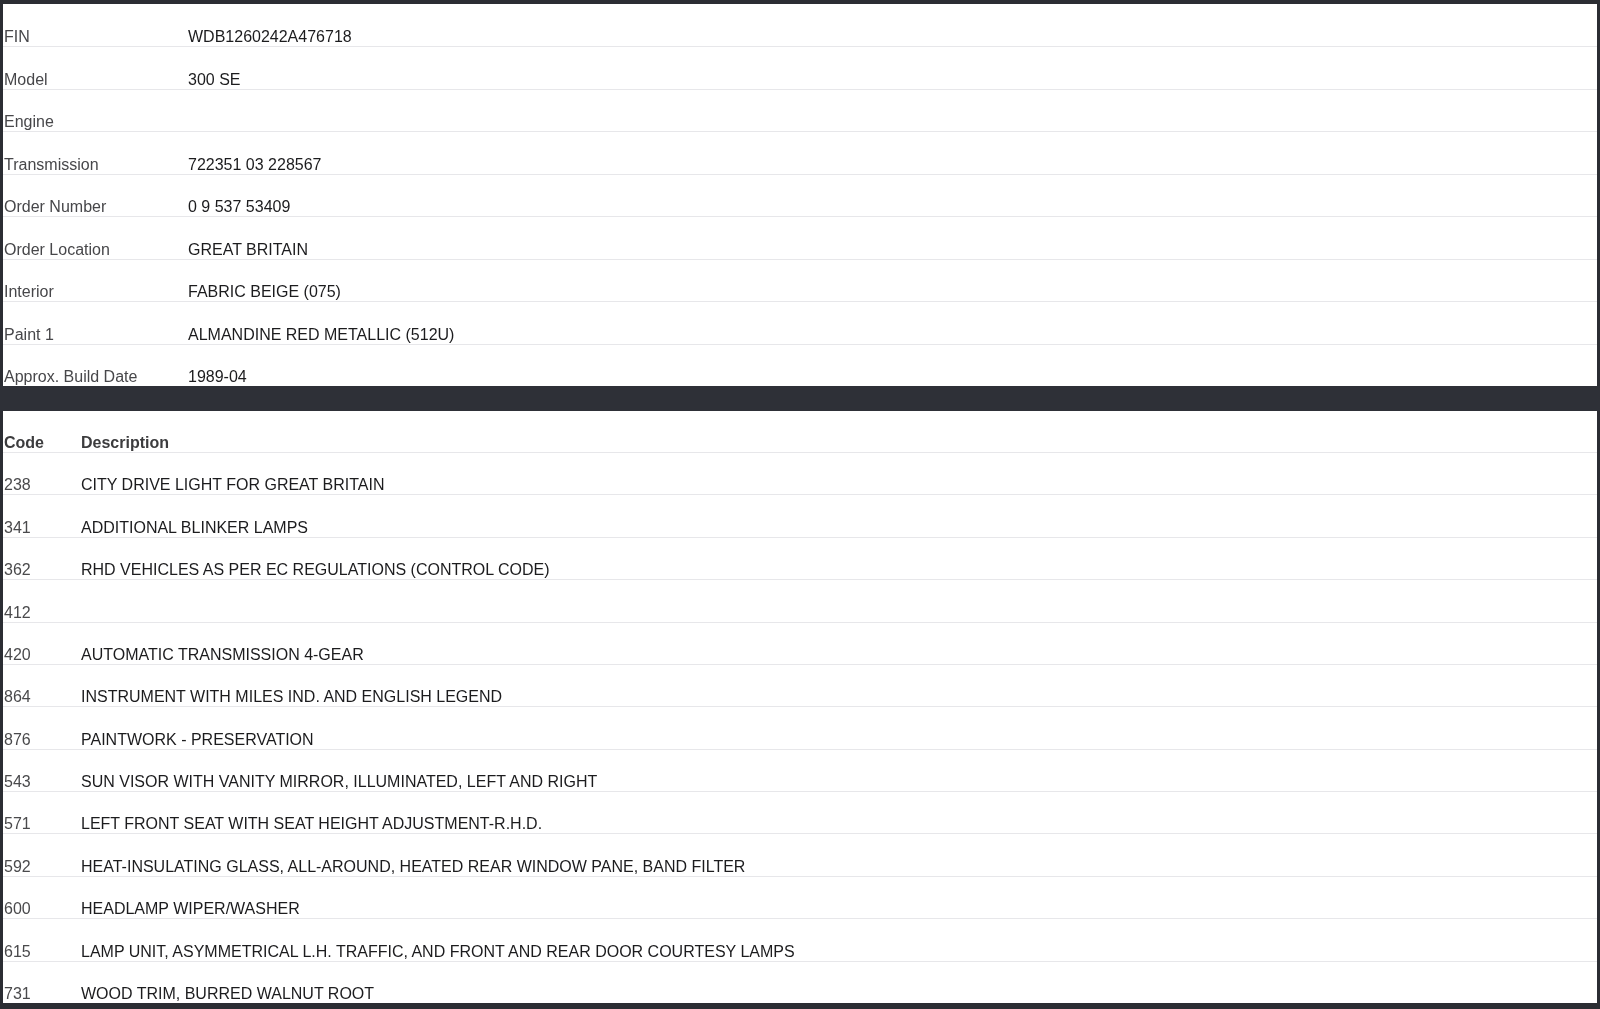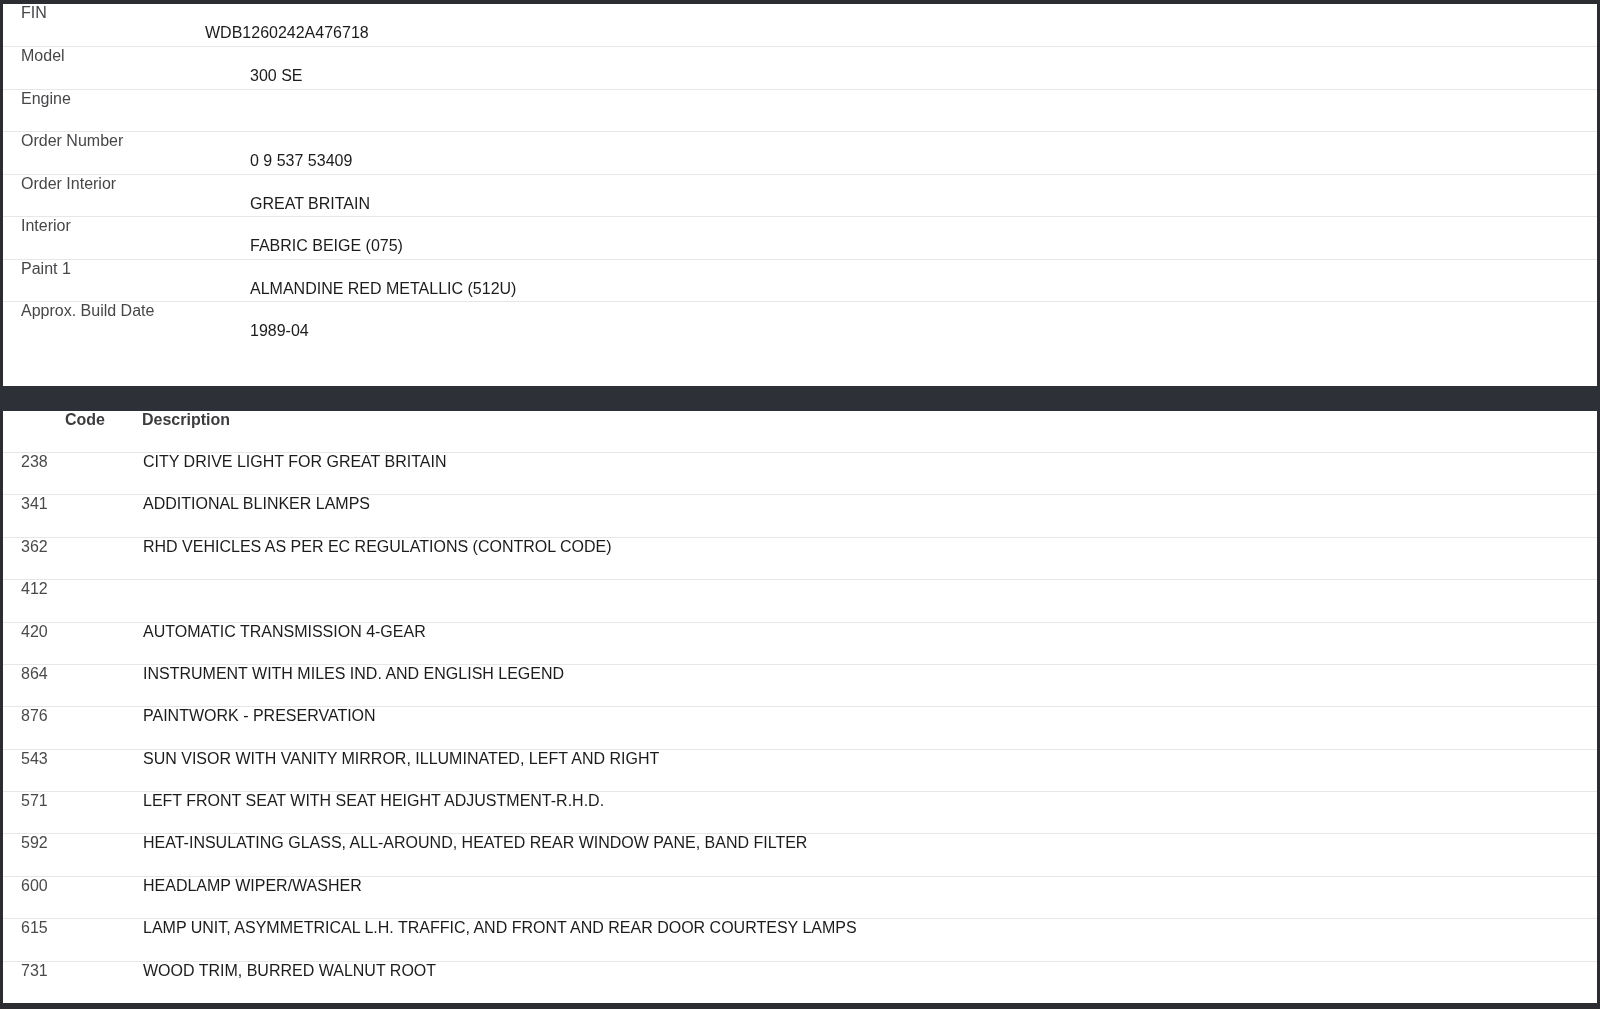--- a/index.html
+++ b/index.html
@@ -31,31 +31,30 @@
     height: 25px;
     width: 1600px;
   }
   .card-options {
     height: 598px;
     border-bottom: 6px solid var(--frame);
   }
   .row {
     box-sizing: border-box;
     display: flex;
-    align-items: flex-start;
-    padding-left: 18px;
+    align-items: flex-end;
+    padding-left: 1px;
     padding-right: 12px;
   }
   .row + .row {
     border-top: 1px solid var(--sep);
-    gap: 45px;
   }
   .info-row { height: 42.44px; }
   .opt-row  { height: 42.38px; }
-  .opt-row.header-row { height: 41px; margin-left: 44px; }
+  .opt-row.header-row { height: 41px; }
   .cell {
     white-space: nowrap;
     overflow: hidden;
   }
   .label-cell {
     flex: 0 0 184px;
     color: var(--labelcol);
   }
   .value-cell {
     flex: 1 1 auto;
@@ -89,28 +88,32 @@
 
   <div class="row info-row">
     <div class="cell label-cell">Model</div>
     <div class="cell value-cell">300 SE</div>
   </div>
 
   <div class="row info-row">
     <div class="cell label-cell">Engine</div>
   </div>
 
+  <div class="row info-row">
+    <div class="cell label-cell">Transmission</div>
+    <div class="cell value-cell">722351 03 228567</div>
+  </div>
 
   <div class="row info-row">
     <div class="cell label-cell">Order Number</div>
     <div class="cell value-cell">0 9 537 53409</div>
   </div>
 
   <div class="row info-row">
-    <div class="cell label-cell">Order Interior</div>
+    <div class="cell label-cell">Order Location</div>
     <div class="cell value-cell">GREAT BRITAIN</div>
   </div>
 
   <div class="row info-row">
     <div class="cell label-cell">Interior</div>
     <div class="cell value-cell">FABRIC BEIGE (075)</div>
   </div>
 
   <div class="row info-row">
     <div class="cell label-cell">Paint 1</div>

